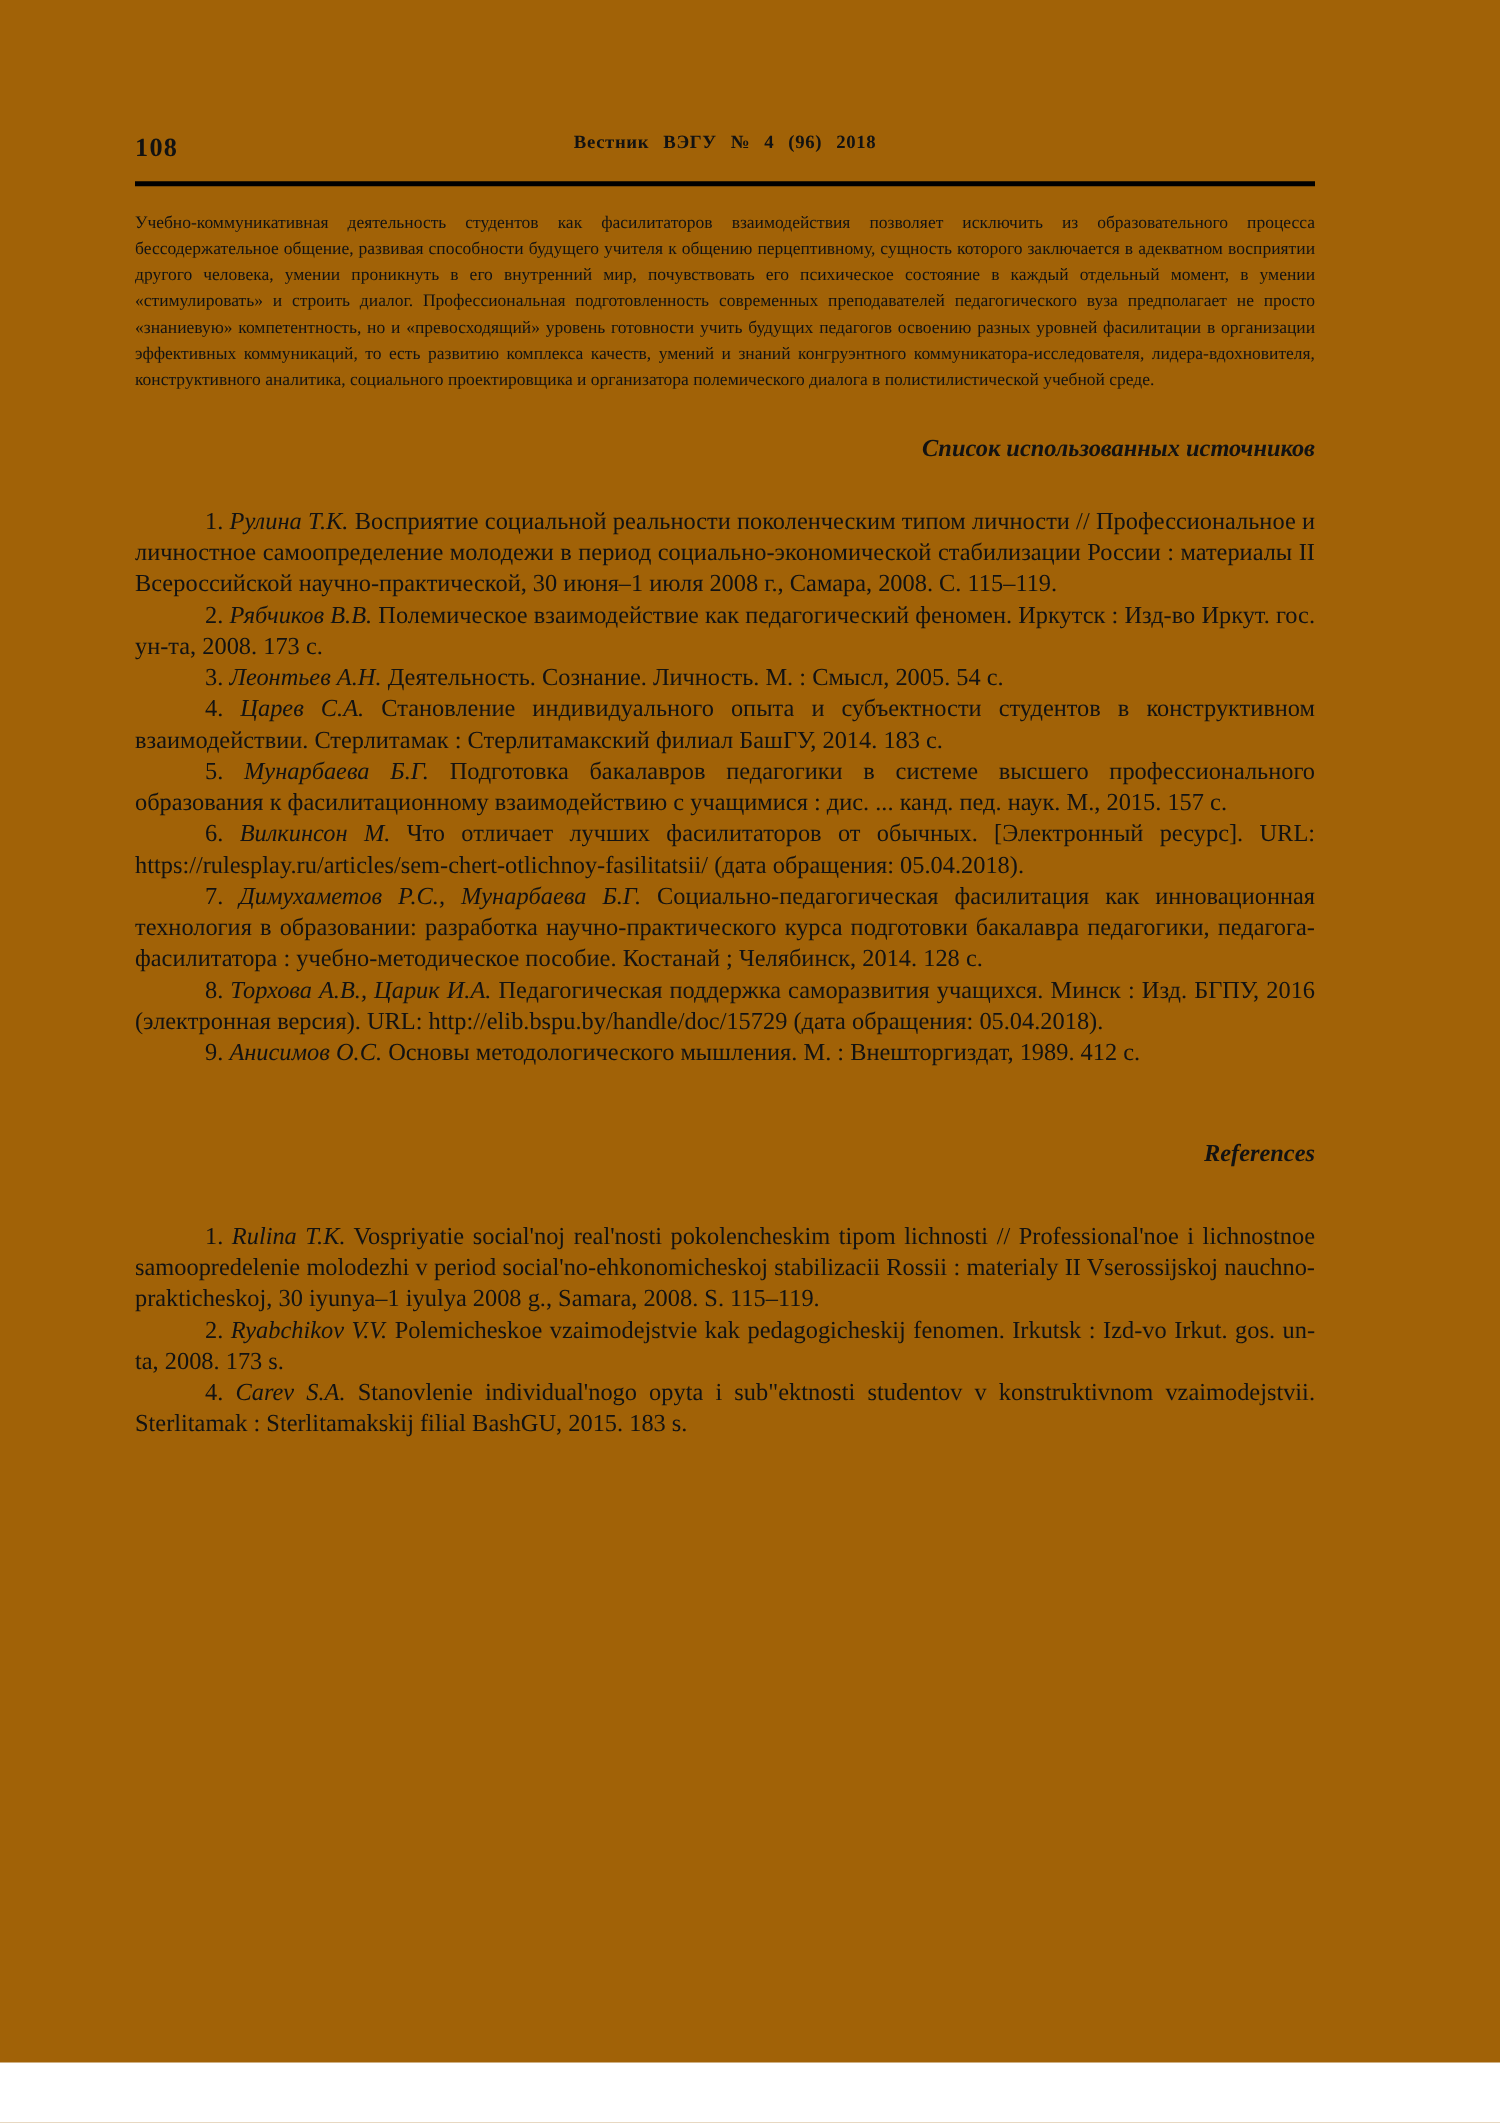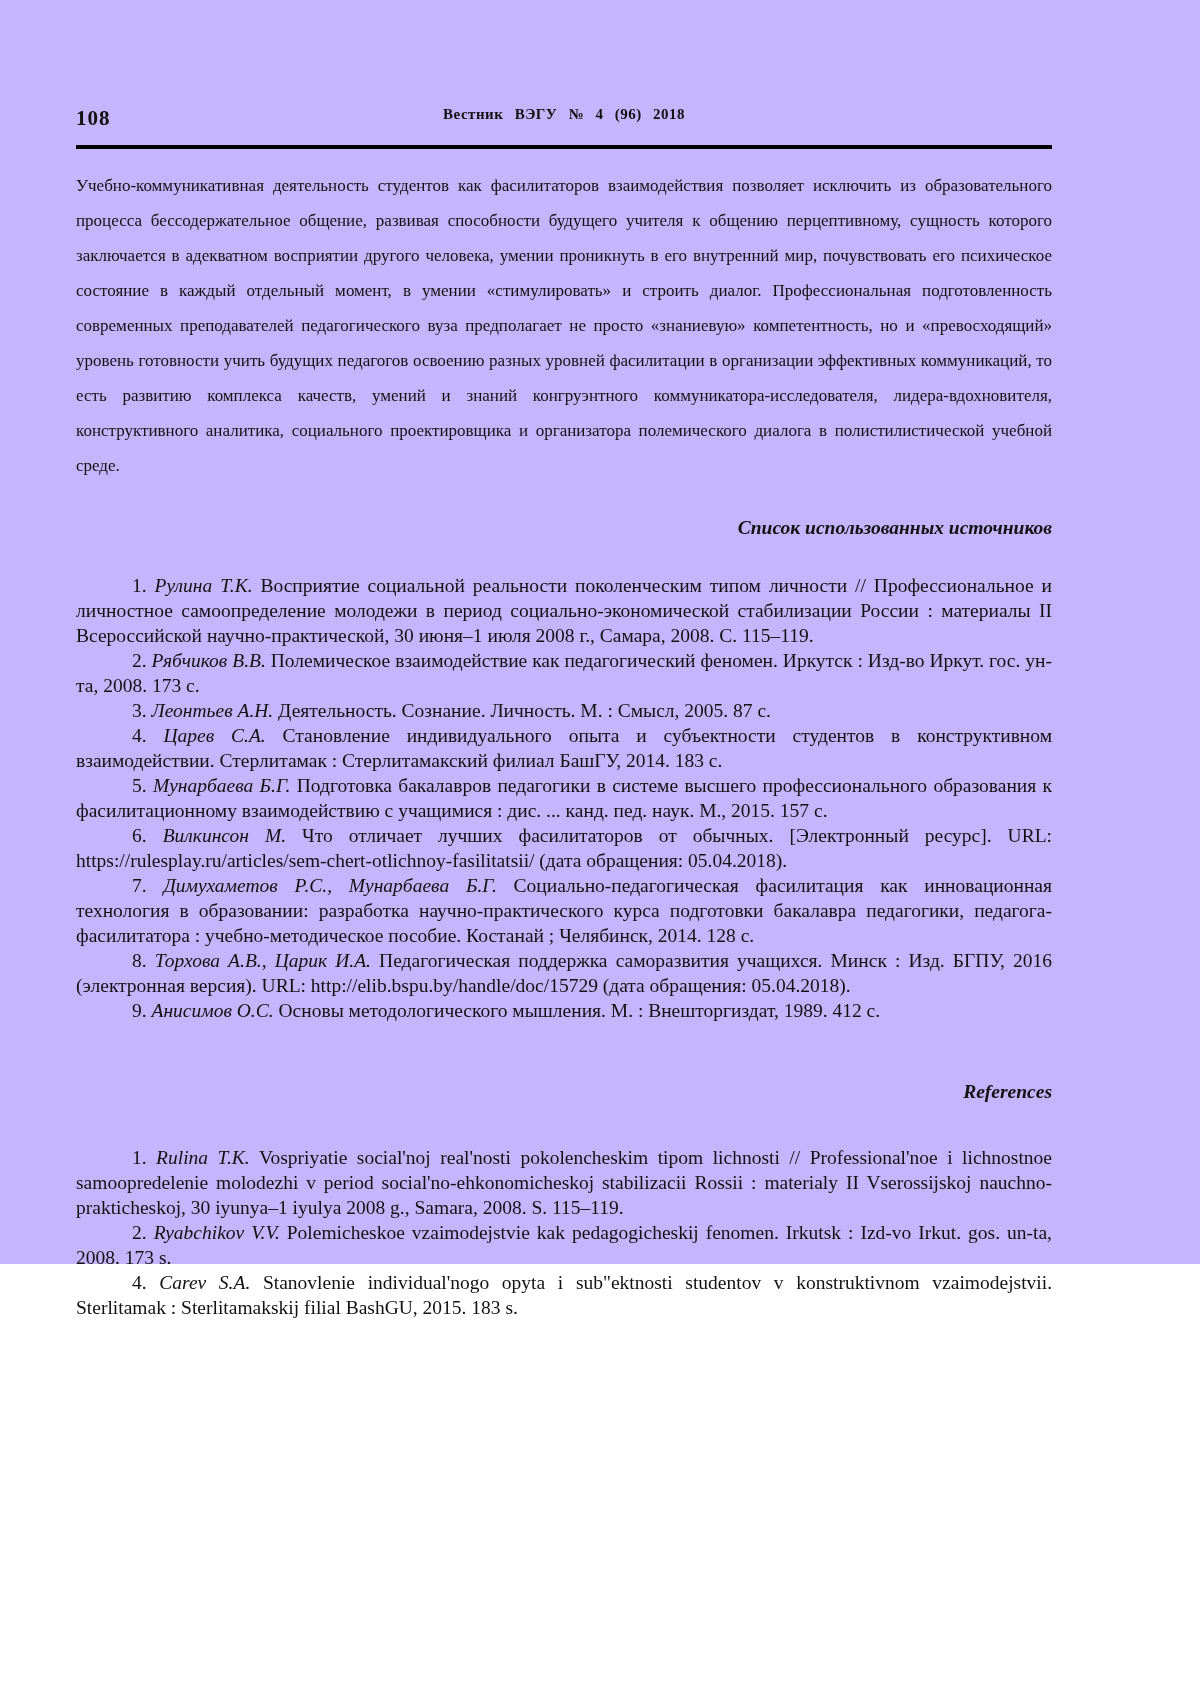--- a/index.html
+++ b/index.html
@@ -6,24 +6,24 @@
   html, body { background: #ffffff; }
   body {
     width: 1200px;
     height: 1698px;
     font-family: "Liberation Serif", "DejaVu Serif", serif;
     color: #121212;
     overflow: hidden;
   }
   .page {
     width: 1200px;
-    height: 1264px;
-    padding: 106px 148px 40px 76px;
+    height: 1650px;
+    padding: 106px 148px 40px 108px;
     position: relative;
-    background: #c4b5fd;
+    background: #a16207;
   }
   .page-header {
     position: relative;
     height: 30px;
   }
   .page-num {
     position: absolute;
     left: 0;
     top: 0;
     font-weight: bold;
@@ -38,22 +38,22 @@
     letter-spacing: 0.5px;
     word-spacing: 7px;
   }
   .header-rule {
     border: none;
     border-top: 4px solid #000000;
     margin-top: 9px;
   }
   .body-par {
     margin-top: 19px;
-    font-size: 17px;
-    line-height: 35px;
+    font-size: 14px;
+    line-height: 21px;
     text-align: justify;
   }
   .section-heading {
     margin-top: 34px;
     text-align: right;
     font-size: 19.5px;
     font-weight: bold;
     font-style: italic;
   }
   .ref-list {
@@ -83,21 +83,21 @@
 
   <main>
 
     <p class="body-par">Учебно-коммуникативная деятельность студентов как фасилитаторов взаимодействия позволяет исключить из образовательного процесса бессодержательное общение, развивая способности будущего учителя к общению перцептивному, сущность которого заключается в адекватном восприятии другого человека, умении проникнуть в его внутренний мир, почувствовать его психическое состояние в каждый отдельный момент, в умении «стимулировать» и строить диалог. Профессиональная подготовленность современных преподавателей педагогического вуза предполагает не просто «знаниевую» компетентность, но и «превосходящий» уровень готовности учить будущих педагогов освоению разных уровней фасилитации в организации эффективных коммуникаций, то есть развитию комплекса качеств, умений и знаний конгруэнтного коммуникатора-исследователя, лидера-вдохновителя, конструктивного аналитика, социального проектировщика и организатора полемического диалога в полистилистической учебной среде.</p>
 
     <h2 class="section-heading">Список использованных источников</h2>
 
     <div class="ref-list">
       <p class="ref"><span class="ref-num">1.</span> <i class="author">Рулина Т.К.</i> <span class="ref-text">Восприятие социальной реальности поколенческим типом личности // Профессиональное и личностное самоопределение молодежи в период социально-экономической стабилизации России : материалы II Всероссийской научно-практической, 30 июня–1 июля 2008 г., Самара, 2008. С. 115–119.</span></p>
       <p class="ref"><span class="ref-num">2.</span> <i class="author">Рябчиков В.В.</i> <span class="ref-text">Полемическое взаимодействие как педагогический феномен. Иркутск : Изд-во Иркут. гос. ун-та, 2008. 173 с.</span></p>
-      <p class="ref"><span class="ref-num">3.</span> <i class="author">Леонтьев А.Н.</i> <span class="ref-text">Деятельность. Сознание. Личность. М. : Смысл, 2005. 87 с.</span></p>
+      <p class="ref"><span class="ref-num">3.</span> <i class="author">Леонтьев А.Н.</i> <span class="ref-text">Деятельность. Сознание. Личность. М. : Смысл, 2005. 54 с.</span></p>
       <p class="ref"><span class="ref-num">4.</span> <i class="author">Царев С.А.</i> <span class="ref-text">Становление индивидуального опыта и субъектности студентов в конструктивном взаимодействии. Стерлитамак : Стерлитамакский филиал БашГУ, 2014. 183 с.</span></p>
       <p class="ref"><span class="ref-num">5.</span> <i class="author">Мунарбаева Б.Г.</i> <span class="ref-text">Подготовка бакалавров педагогики в системе высшего профессионального образования к фасилитационному взаимодействию с учащимися : дис. ... канд. пед. наук. М., 2015. 157 с.</span></p>
       <p class="ref"><span class="ref-num">6.</span> <i class="author">Вилкинсон М.</i> <span class="ref-text">Что отличает лучших фасилитаторов от обычных. [Электронный ресурс]. URL: https://rulesplay.ru/articles/sem-chert-otlichnoy-fasilitatsii/ (дата обращения: 05.04.2018).</span></p>
       <p class="ref"><span class="ref-num">7.</span> <i class="author">Димухаметов Р.С., Мунарбаева Б.Г.</i> <span class="ref-text">Социально-педагогическая фасилитация как инновационная технология в образовании: разработка научно-практического курса подготовки бакалавра педагогики, педагога-фасилитатора : учебно-методическое пособие. Костанай ; Челябинск, 2014. 128 с.</span></p>
       <p class="ref"><span class="ref-num">8.</span> <i class="author">Торхова А.В., Царик И.А.</i> <span class="ref-text">Педагогическая поддержка саморазвития учащихся. Минск : Изд. БГПУ, 2016 (электронная версия). URL: http://elib.bspu.by/handle/doc/15729 (дата обращения: 05.04.2018).</span></p>
       <p class="ref"><span class="ref-num">9.</span> <i class="author">Анисимов О.С.</i> <span class="ref-text">Основы методологического мышления. М. : Внешторгиздат, 1989. 412 с.</span></p>
     </div>
 
     <h2 class="section-heading references-heading">References</h2>
 

